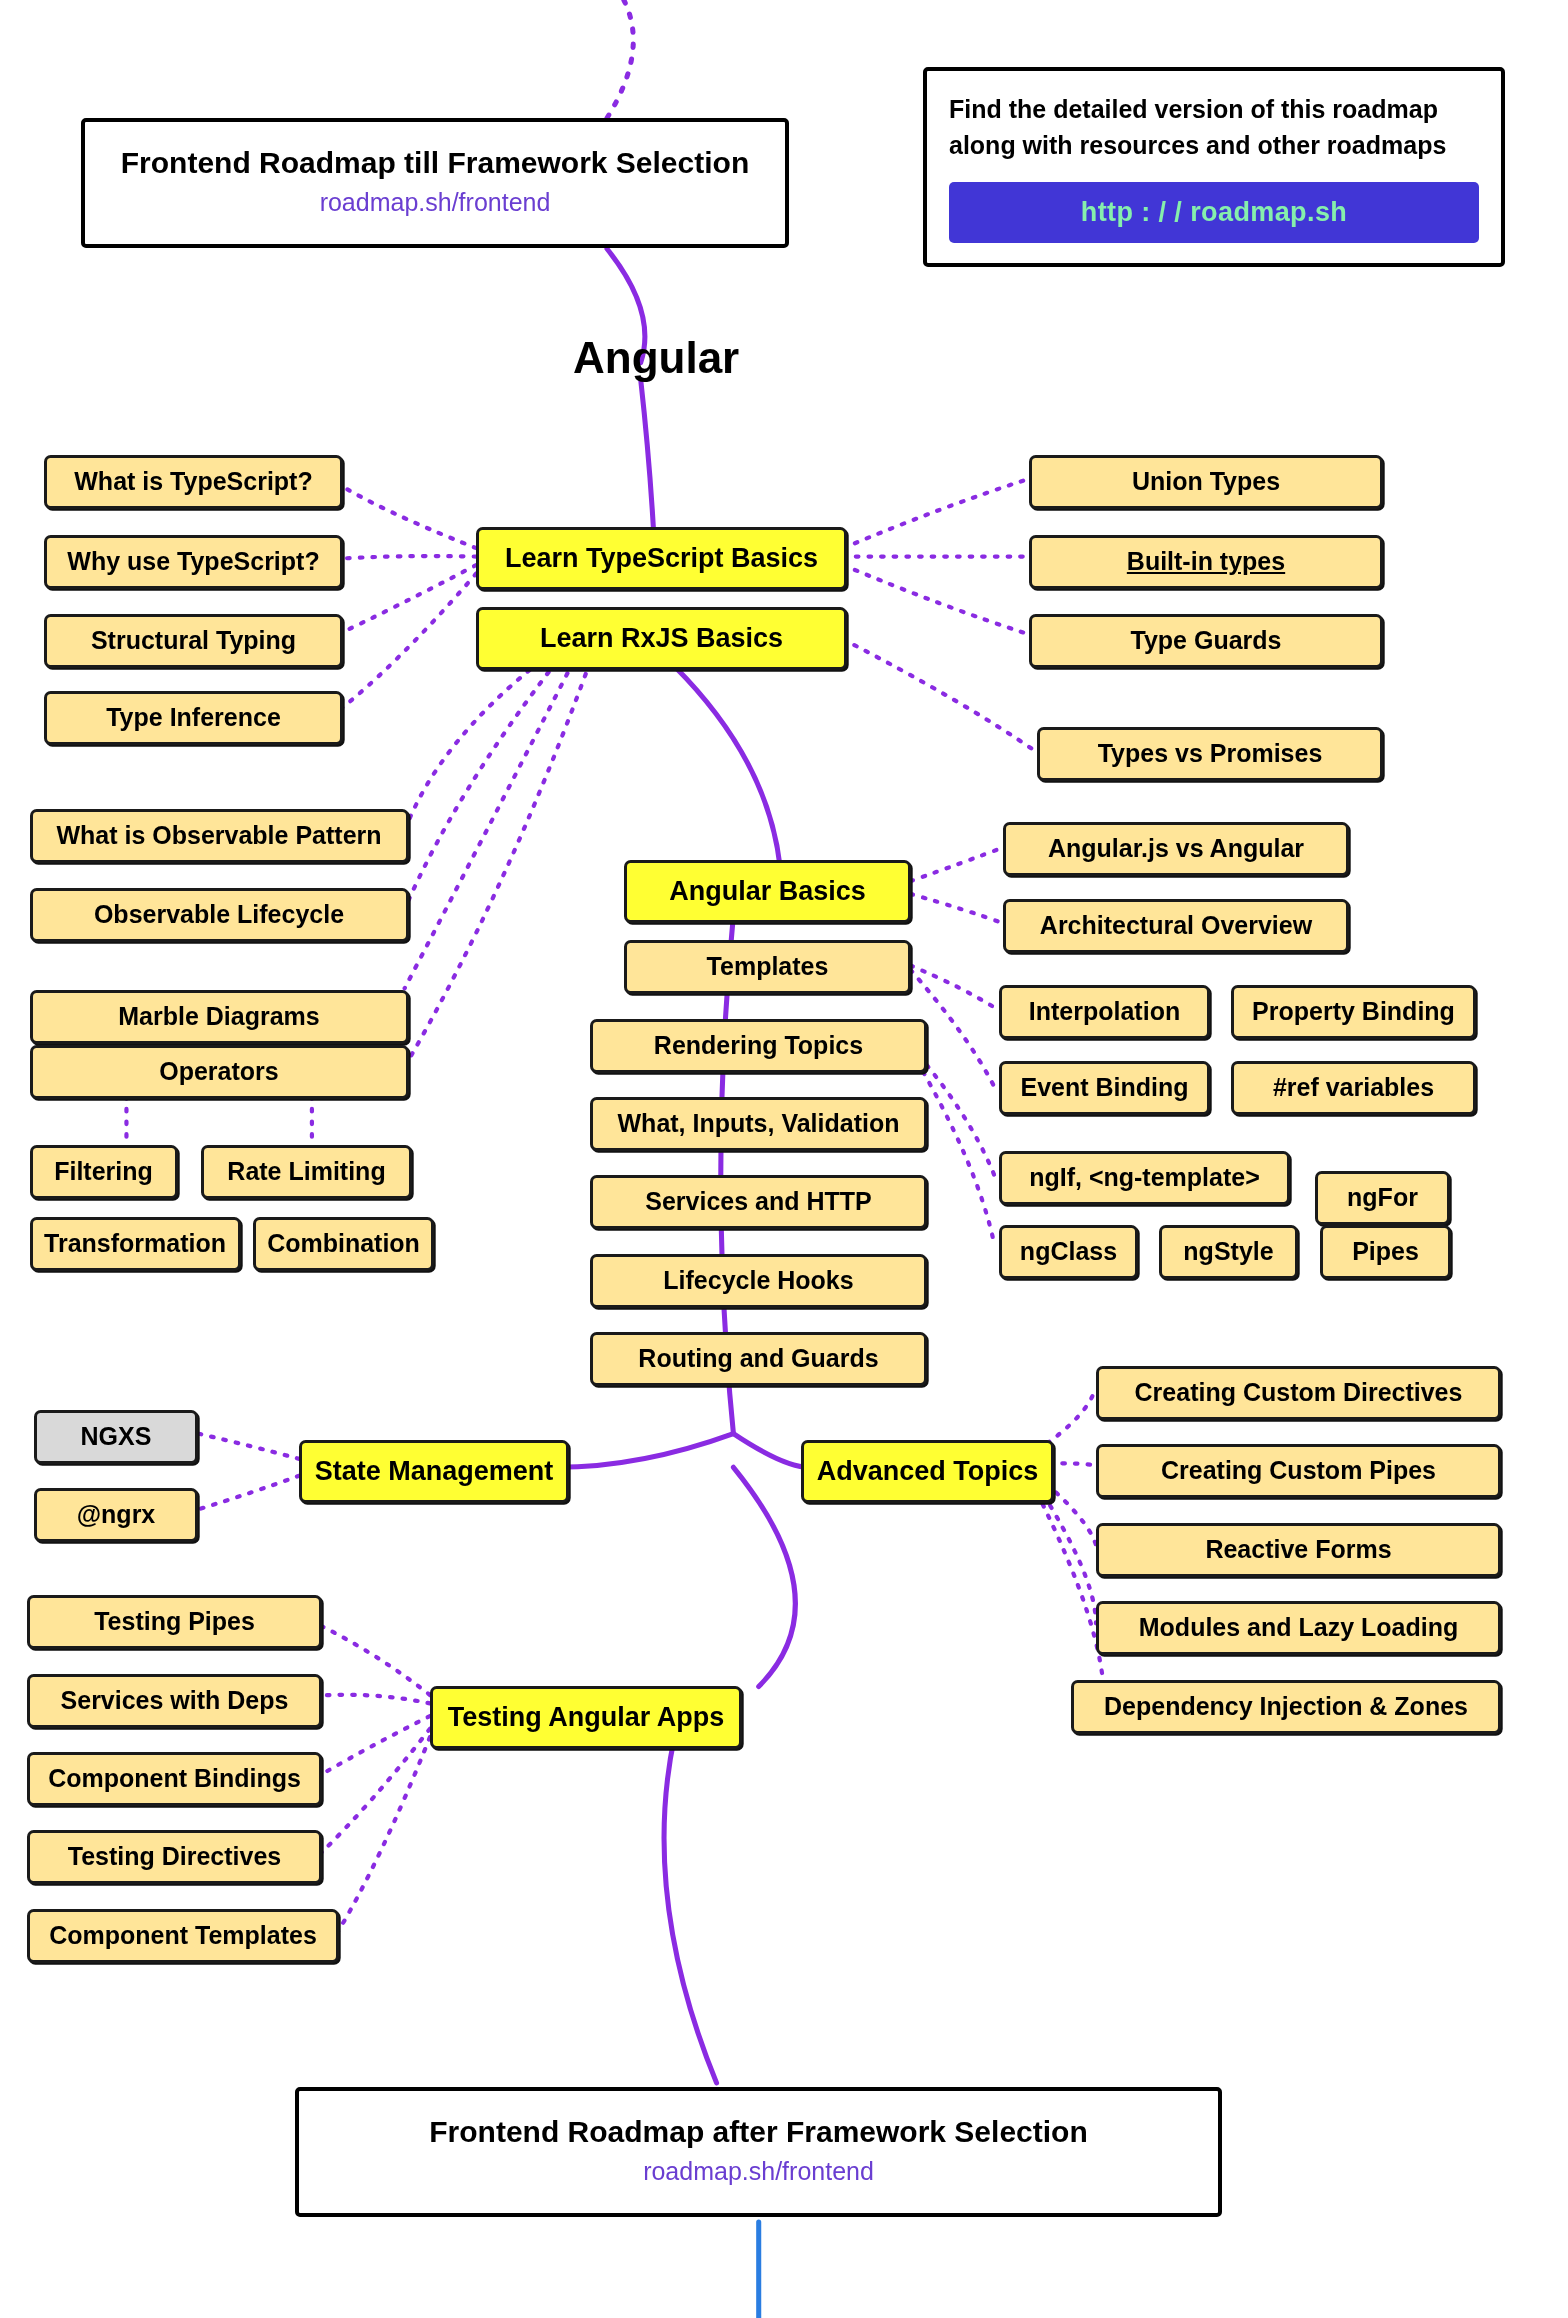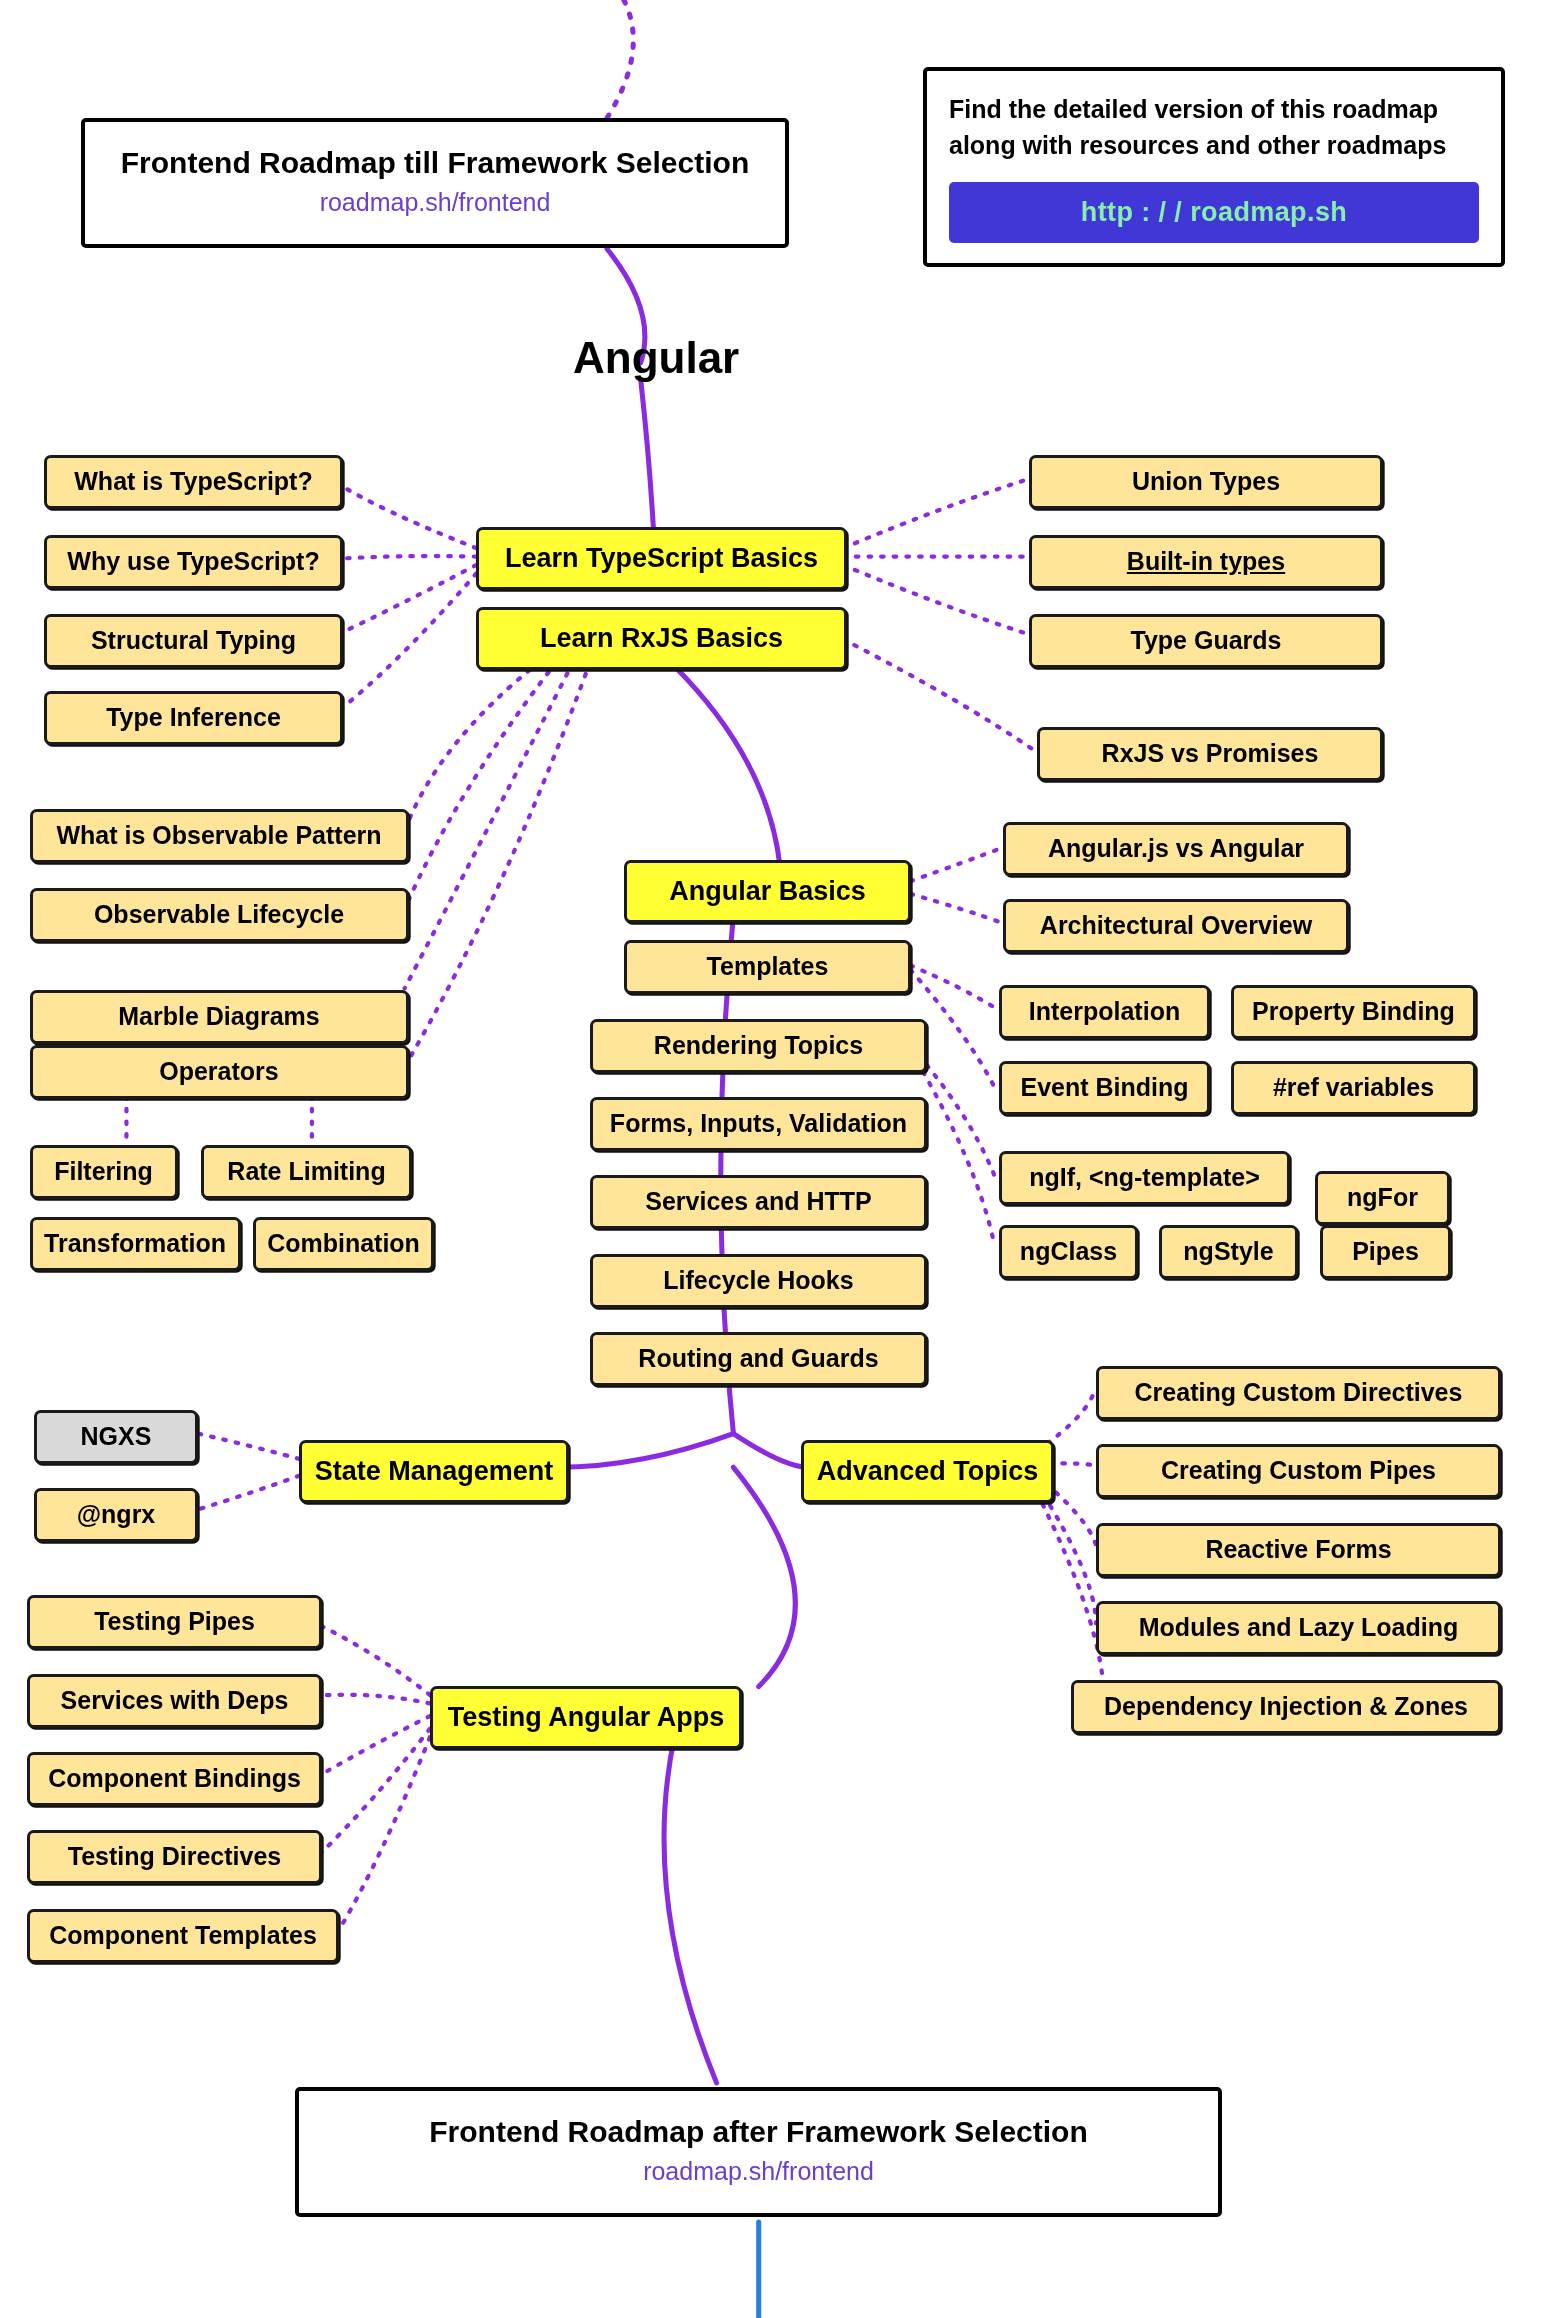--- a/index.html
+++ b/index.html
@@ -170,35 +170,35 @@
 
   <div class="node" style="left:44px;  top:455px; width:299px;">What is TypeScript?</div>
   <div class="node" style="left:44px;  top:535px; width:299px;">Why use TypeScript?</div>
   <div class="node" style="left:44px;  top:614px; width:299px;">Structural Typing</div>
   <div class="node" style="left:44px;  top:691px; width:299px;">Type Inference</div>
 
   <div class="node" style="left:1029px; top:455px; width:354px;">Union Types</div>
   <div class="node" style="left:1029px; top:535px; width:354px;text-decoration:underline;">Built-in types</div>
   <div class="node" style="left:1029px; top:614px; width:354px;">Type Guards</div>
 
-  <div class="node" style="left:1037px; top:727px; width:346px;">RxJS vs Promises</div>
+  <div class="node" style="left:1037px; top:727px; width:346px;">Types vs Promises</div>
 
   <div class="node" style="left:29.5px; top:809px;  width:379px;">What is Observable Pattern</div>
   <div class="node" style="left:29.5px; top:888px; width:379px;">Observable Lifecycle</div>
   <div class="node" style="left:29.5px; top:966px; width:379px;margin-top:24px;">Marble Diagrams</div>
   <div class="node" style="left:29.5px; top:1045px; width:379px;">Operators</div>
 
   <div class="node" style="left:29.5px;  top:1145px; width:148px;">Filtering</div>
   <div class="node" style="left:201px; top:1145px; width:211px;">Rate Limiting</div>
   <div class="node" style="left:29.5px;  top:1217px; width:211px;">Transformation</div>
   <div class="node" style="left:253px; top:1217px; width:181px;">Combination</div>
 
   <div class="node" style="left:624px; top:940px; width:287px;">Templates</div>
   <div class="node" style="left:590px; top:1019px; width:337px;">Rendering Topics</div>
-  <div class="node" style="left:590px; top:1097px; width:337px;">Forms, Inputs, Validation</div>
+  <div class="node" style="left:590px; top:1097px; width:337px;">What, Inputs, Validation</div>
   <div class="node" style="left:590px; top:1175px; width:337px;">Services and HTTP</div>
   <div class="node" style="left:590px; top:1254px; width:337px;">Lifecycle Hooks</div>
   <div class="node" style="left:590px; top:1332px; width:337px;">Routing and Guards</div>
 
   <div class="node" style="left:1003px; top:822px;  width:346px;">Angular.js vs Angular</div>
   <div class="node" style="left:1003px; top:899px; width:346px;">Architectural Overview</div>
 
   <div class="node" style="left:999px; top:985px; width:211px;">Interpolation</div>
   <div class="node" style="left:1231px; top:985px; width:245px;">Property Binding</div>
   <div class="node" style="left:999px; top:1061px; width:211px;">Event Binding</div>

